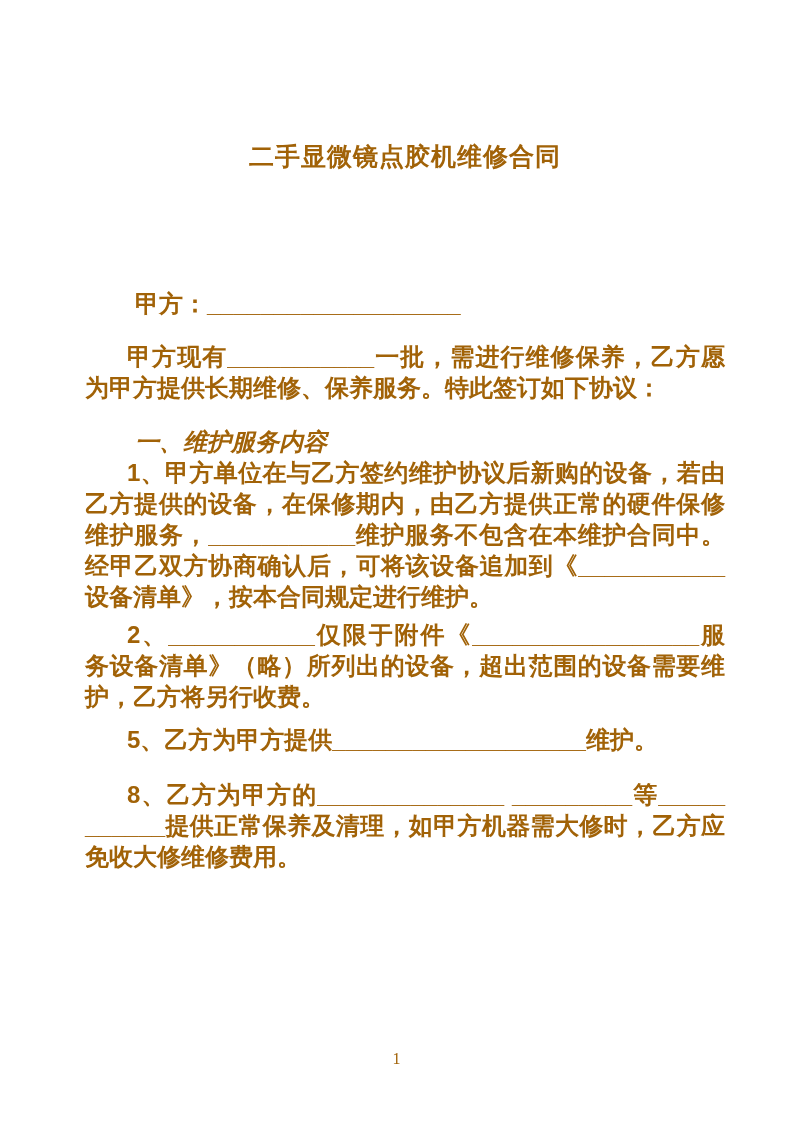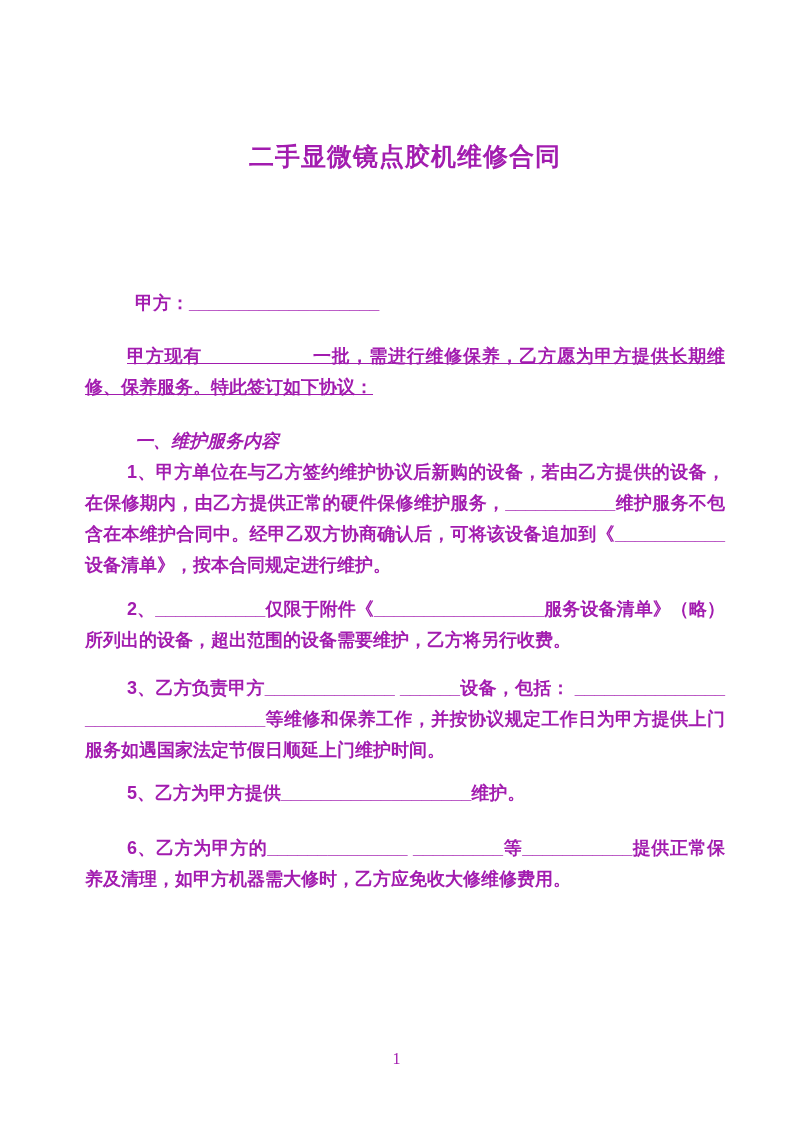--- a/index.html
+++ b/index.html
@@ -5,53 +5,53 @@
   html, body {
     margin: 0;
     padding: 0;
     background: #ffffff;
   }
   .page {
     position: relative;
     width: 793px;
     height: 1122px;
     background: #ffffff;
-    color: #a21caf;
+    color: #a16207;
     box-sizing: border-box;
     padding: 0 68px 0 85px;
     overflow: hidden;
     font-family: "Liberation Sans", "DejaVu Sans", sans-serif;
     font-weight: bold;
   }
   .doc-title {
     margin: 0;
     padding-top: 141px;
     font-size: 25px;
     line-height: 30px;
     text-align: center;
     font-weight: bold;
     letter-spacing: 1px;
   }
   .para {
     margin: 0;
-    font-size: 18px;
+    font-size: 24px;
     line-height: 31px;
     text-align: justify;
     word-break: break-all;
     overflow-wrap: anywhere;
   }
   .party   { text-indent: 50px; }
   .heading { text-indent: 50px; }
   .indent  { text-indent: 42px; }
   .party-a  { margin-top: 117px; }
   .party-b  { margin-top: 24px; }
-  .intro    { margin-top: 22px; text-decoration: underline; }
+  .intro    { margin-top: 22px; }
   .sec-head { margin-top: 23px; font-style: italic; }
   .clause-1 { }
-  .clause-2 { margin-top: 13px; }
+  .clause-2 { margin-top: 7px; }
   .clause-3 { margin-top: 17px; }
   .clause-4 { margin-top: 12px; }
   .clause-5 { margin-top: 24px; }
   .page-number {
     position: absolute;
     top: 1049px;
     left: 0;
     width: 100%;
     text-align: center;
     font-family: "Liberation Serif", "DejaVu Serif", serif;
@@ -71,21 +71,20 @@
 
 
   <p class="para indent intro">甲方现有___________一批，需进行维修保养，乙方愿为甲方提供长期维修、保养服务。特此签订如下协议：</p>
 
   <p class="para heading sec-head">一、维护服务内容</p>
 
   <p class="para indent clause-1">1、甲方单位在与乙方签约维护协议后新购的设备，若由乙方提供的设备，在保修期内，由乙方提供正常的硬件保修维护服务，___________维护服务不包含在本维护合同中。经甲乙双方协商确认后，可将该设备追加到《___________设备清单》，按本合同规定进行维护。</p>
 
   <p class="para indent clause-2">2、___________仅限于附件《_________________服务设备清单》（略）所列出的设备，超出范围的设备需要维护，乙方将另行收费。</p>
 
-  <p class="para indent clause-3">3、乙方负责甲方_____________ ______设备，包括： _________________________________等维修和保养工作，并按协议规定工作日为甲方提供上门服务如遇国家法定节假日顺延上门维护时间。</p>
 
   <p class="para indent clause-4">5、乙方为甲方提供___________________维护。</p>
 
-  <p class="para indent clause-5">6、乙方为甲方的______________ _________等___________提供正常保养及清理，如甲方机器需大修时，乙方应免收大修维修费用。</p>
+  <p class="para indent clause-5">8、乙方为甲方的______________ _________等___________提供正常保养及清理，如甲方机器需大修时，乙方应免收大修维修费用。</p>
 
   <div class="page-number">1</div>
 
 </div>
 
 </body></html>

